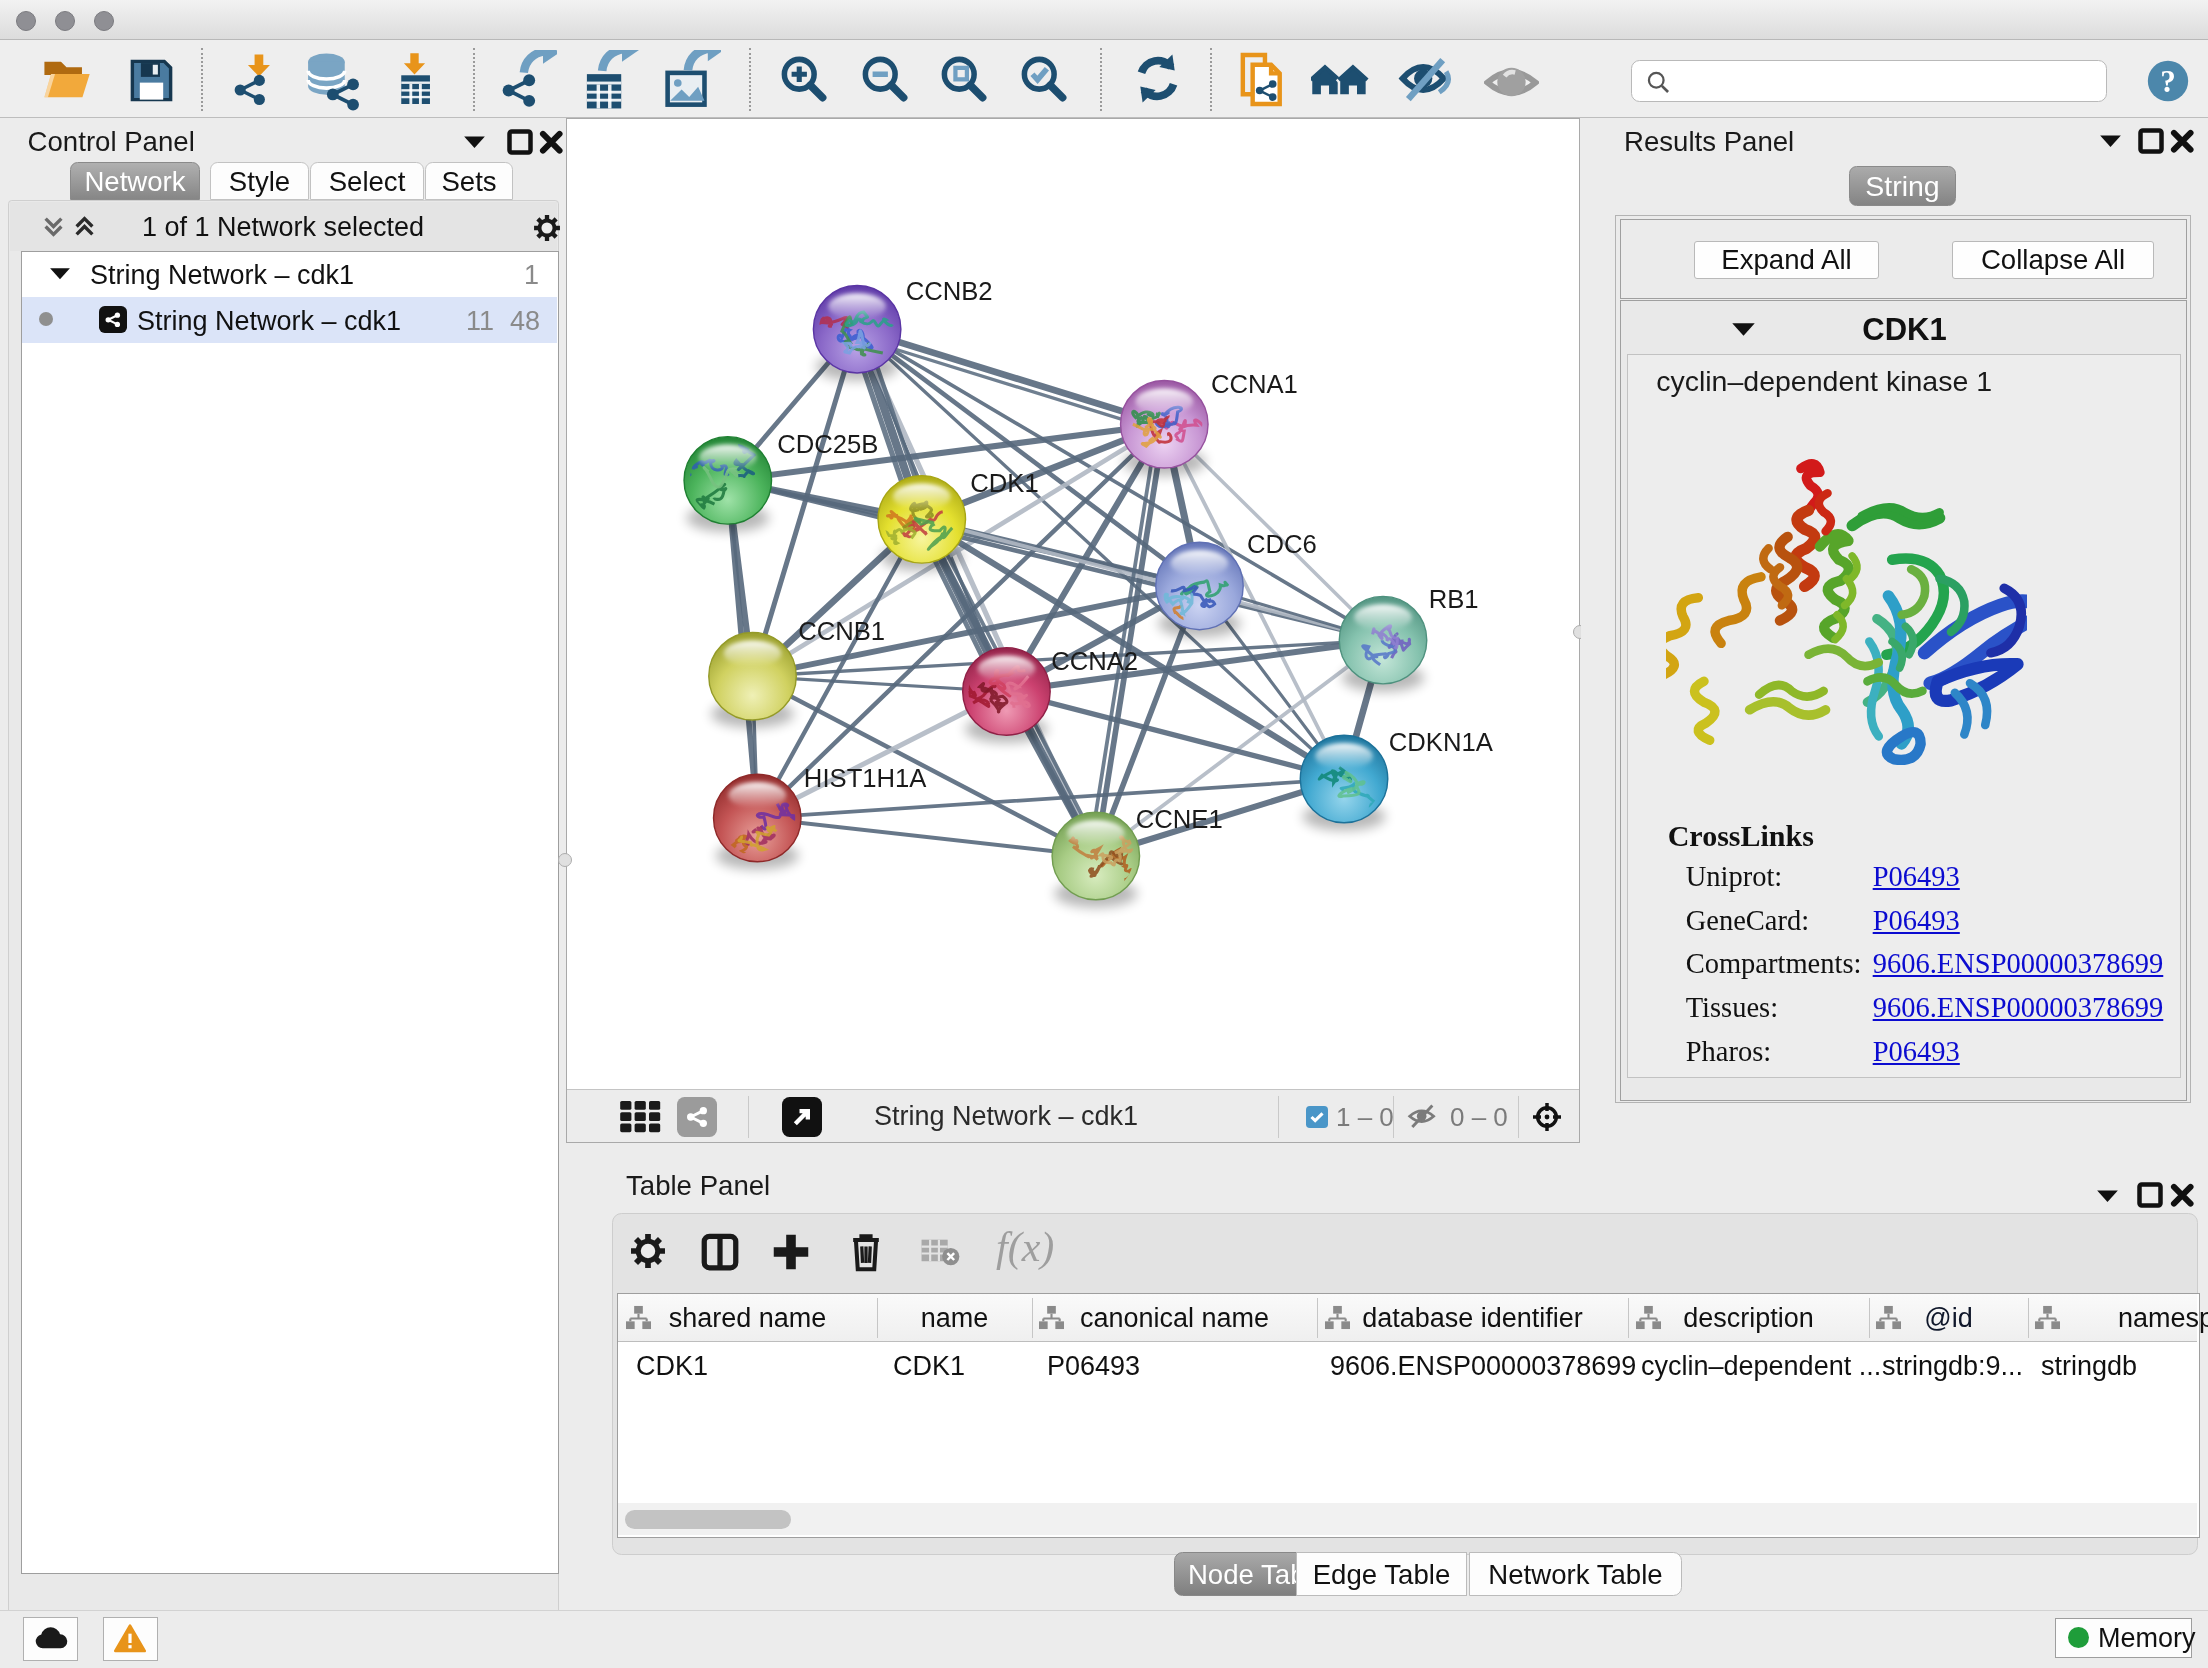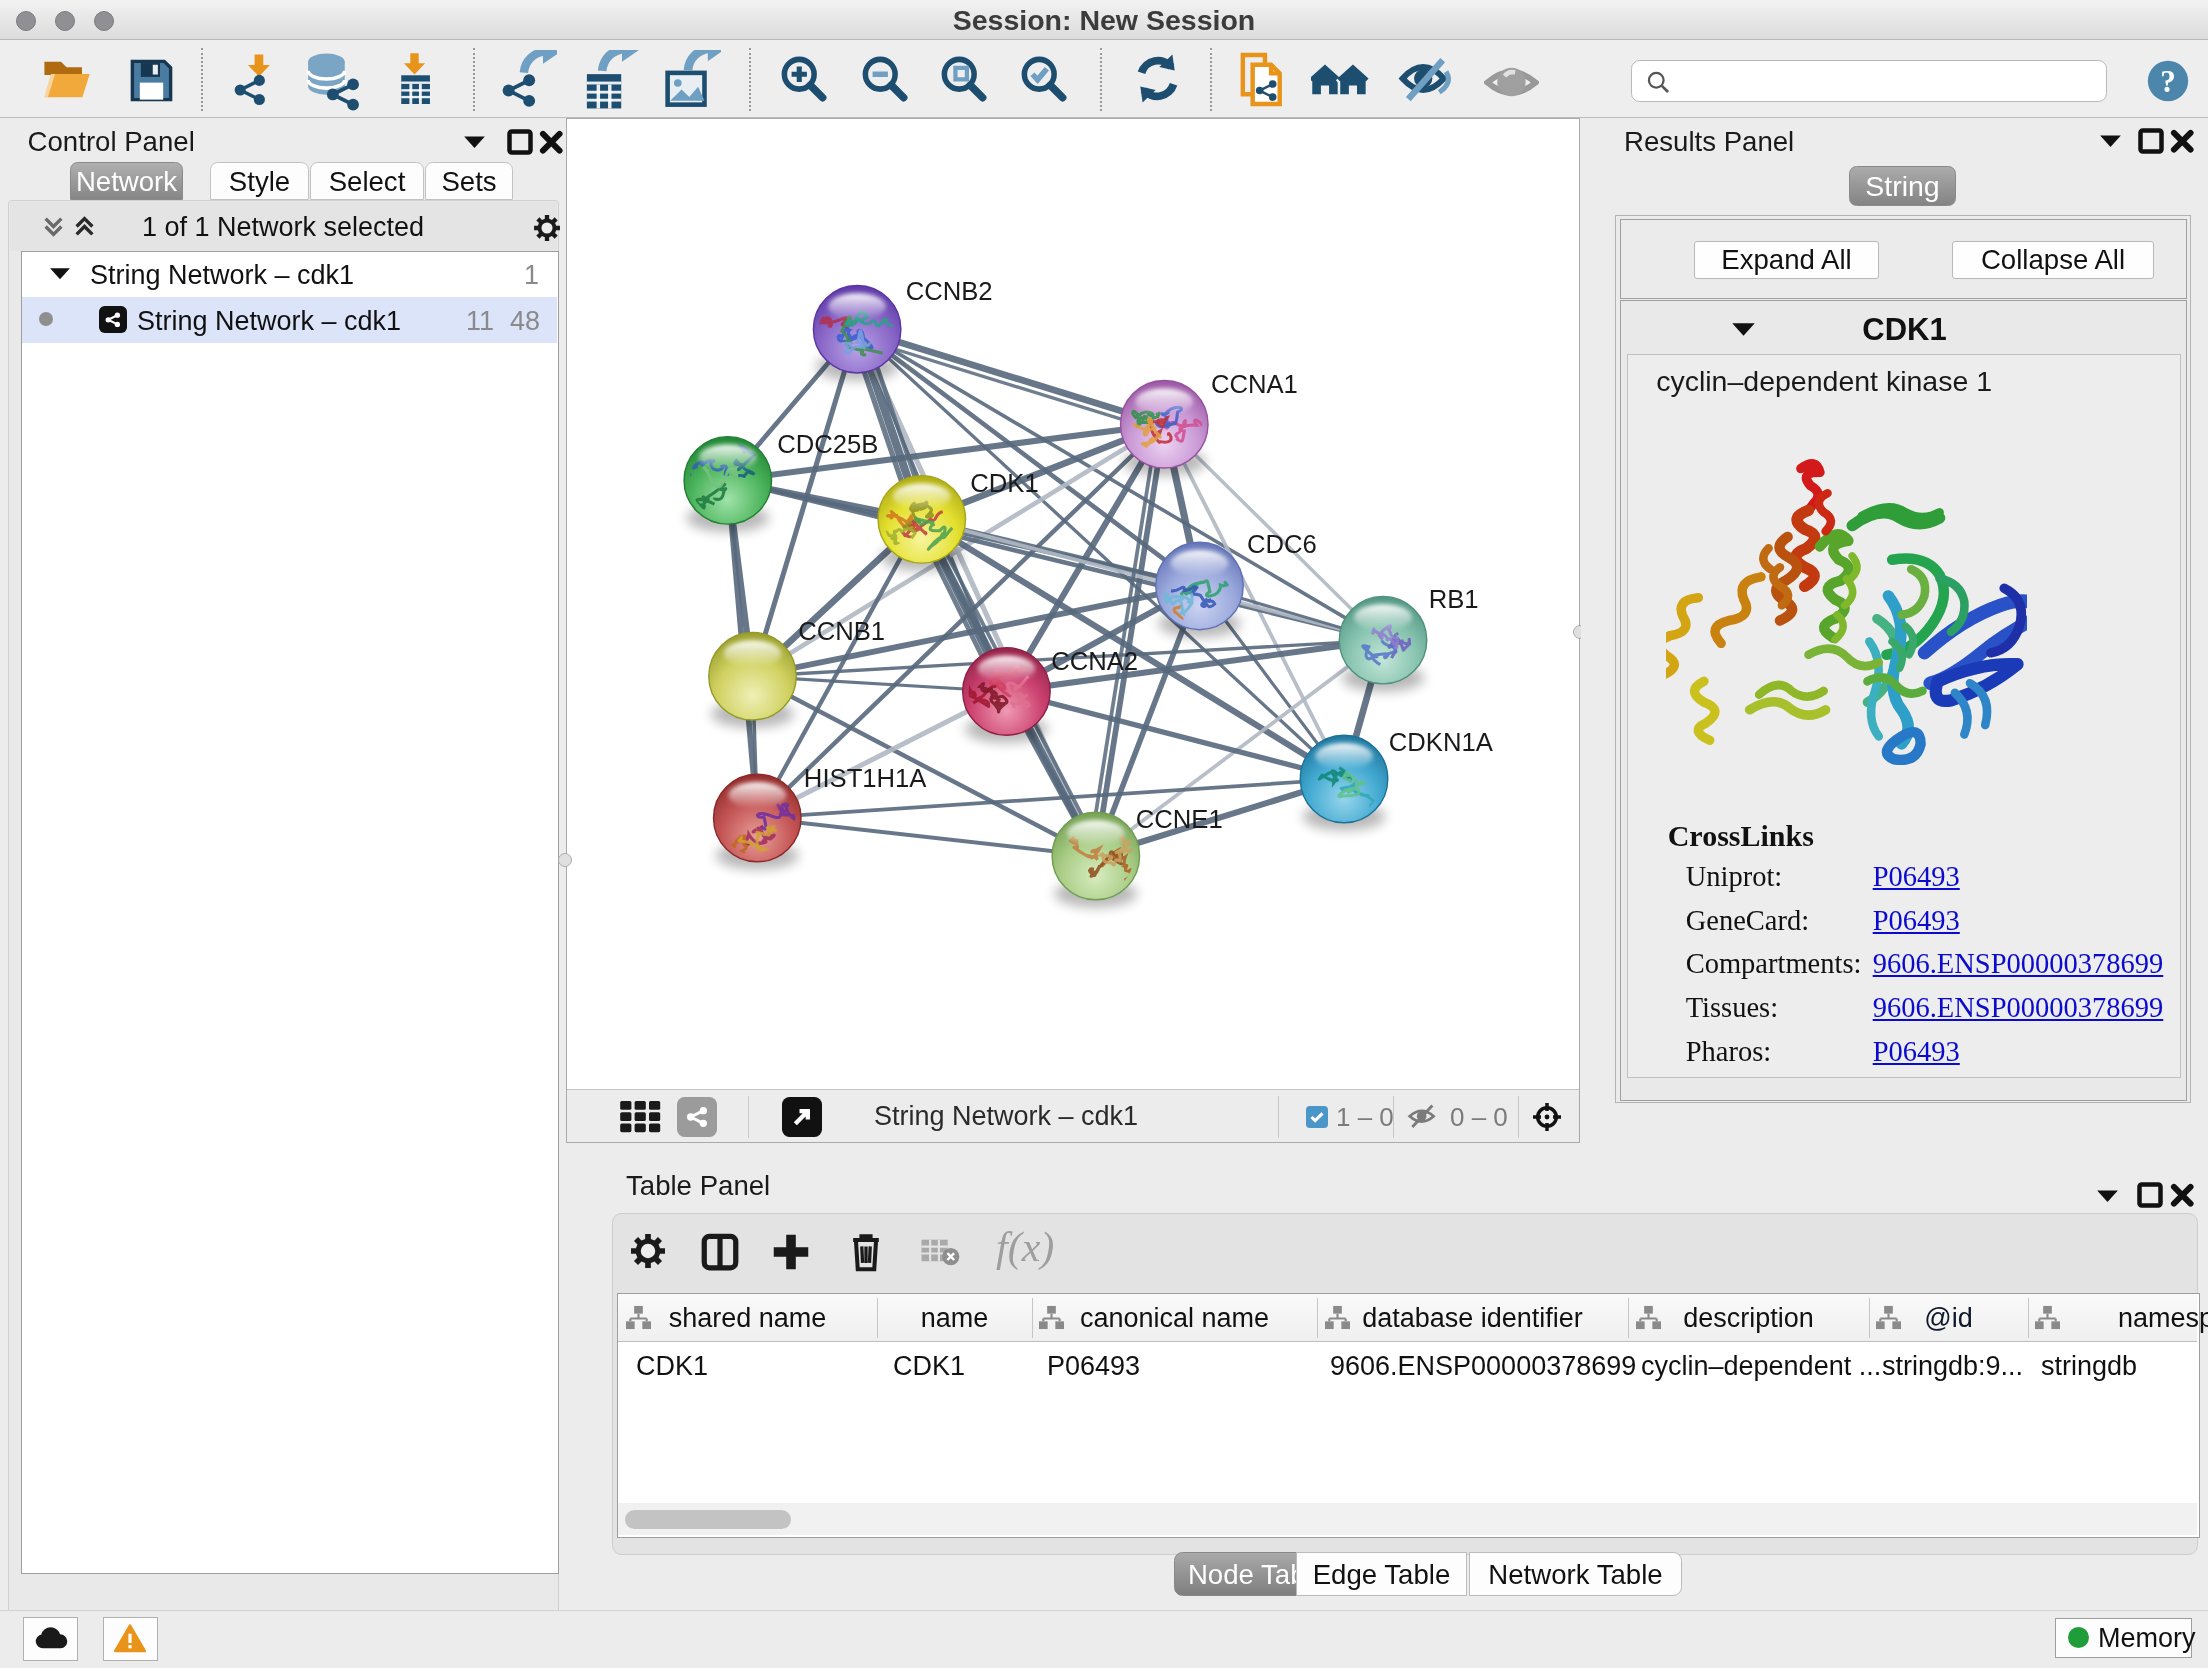--- a/index.html
+++ b/index.html
@@ -12,21 +12,20 @@
 .btab.sel { background:linear-gradient(#a9a9a9,#7f7f7f); color:#fff; border-color:#888;margin-left:48px; }
 .link { font-family:"Liberation Serif", serif; font-size:28.5px; color:#0b0bd0; text-decoration:underline; }
 .slabel { font-family:"Liberation Serif", serif; font-size:28.5px; color:#111; }
 </style></head>
 <body>
 
 <div class="abs" style="left:0;top:0;width:2208px;height:40px;background:linear-gradient(#f2f2f2,#dcdcdc);border-bottom:1px solid #b8b8b8">
   <div class="abs" style="left:16px;top:10.5px;width:20px;height:20px;border-radius:50%;background:#8f8f94;border:1px solid #7b7b80"></div>
   <div class="abs" style="left:55px;top:10.5px;width:20px;height:20px;border-radius:50%;background:#8f8f94;border:1px solid #7b7b80"></div>
   <div class="abs" style="left:94px;top:10.5px;width:20px;height:20px;border-radius:50%;background:#8f8f94;border:1px solid #7b7b80"></div>
-  <div class="abs" style="left:0;top:3.8px;width:2208px;text-align:center;font-size:28.5px;font-weight:bold;color:#3c3c3c">Session: New Session</div>
 </div>
 
 <div class="abs" style="left:0;top:40px;width:2208px;height:78px;background:#eeeeee;border-bottom:1px solid #bdbdbd">
   <svg style="position:absolute;left:40px;top:13.3px" width="53" height="53" viewBox="0 0 24 24">
       <path d="M2 4 h7.5 l2.5 2.5 h7 V10 H2 z" fill="#b06a10"></path>
       <path d="M2 20 L5 9.5 h17.5 L19.2 20 z" fill="#f2a93b"></path>
       <path d="M2 20 L5 9.5 h1.8 L3.6 20 z" fill="#fff" opacity="0.5"></path>
     </svg>
     <svg style="position:absolute;left:126px;top:15px" width="51" height="51" viewBox="0 0 24 24">
       <path d="M3 3 h15 l3 3 v15 H3 z" fill="#4a7ba0" stroke="#16374f" stroke-width="1.6"></path>
@@ -162,21 +161,21 @@
   <div class="panel-title abs" style="left:27.6px;top:7.6px">Control Panel</div>
   <svg style="position:absolute;left:463px;top:17px" width="23" height="14.3" viewBox="0 0 20 12">
       <polygon points="1,1 19,1 10,11" fill="#111"></polygon>
     </svg>
   <svg style="position:absolute;left:502px;top:5.7px" width="36" height="36" viewBox="0 0 24 24">
       <rect x="5" y="5" width="14" height="14" fill="none" stroke="#111" stroke-width="3" rx="1.5"></rect>
     </svg>
   <svg style="position:absolute;left:537px;top:9.5px" width="28.5" height="28.5" viewBox="0 0 24 24">
       <path d="M5 5 L19 19 M19 5 L5 19" stroke="#111" stroke-width="5" stroke-linecap="round"></path>
     </svg>
-  <div class="tab sel" style="left:70px;width:113px;top:44px">Network</div>
+  <div class="tab sel" style="left:70px;width:130px;top:44px">Network</div>
   <div class="tab" style="left:210px;width:99px;top:44px">Style</div>
   <div class="tab" style="left:310px;width:114px;top:44px">Select</div>
   <div class="tab" style="left:425px;width:88px;top:44px">Sets</div>
   <div class="abs" style="left:7.6px;top:82px;width:551px;height:1484px;background:#e9e9e9;border:1px solid #cfcfcf;border-radius:3.8px"></div>
 
   <div class="abs" style="left:9.5px;top:84px;width:547px;height:49px;background:#e4e4e4">
     <svg style="position:absolute;left:30px;top:11.4px" width="27" height="27" viewBox="0 0 24 24">
         <path d="M5 5 l7 7 7-7 M5 12 l7 7 7-7" fill="none" stroke="#6a6a6a" stroke-width="3"></path>
       </svg>
     <svg style="position:absolute;left:61px;top:11.4px" width="27" height="27" viewBox="0 0 24 24">

